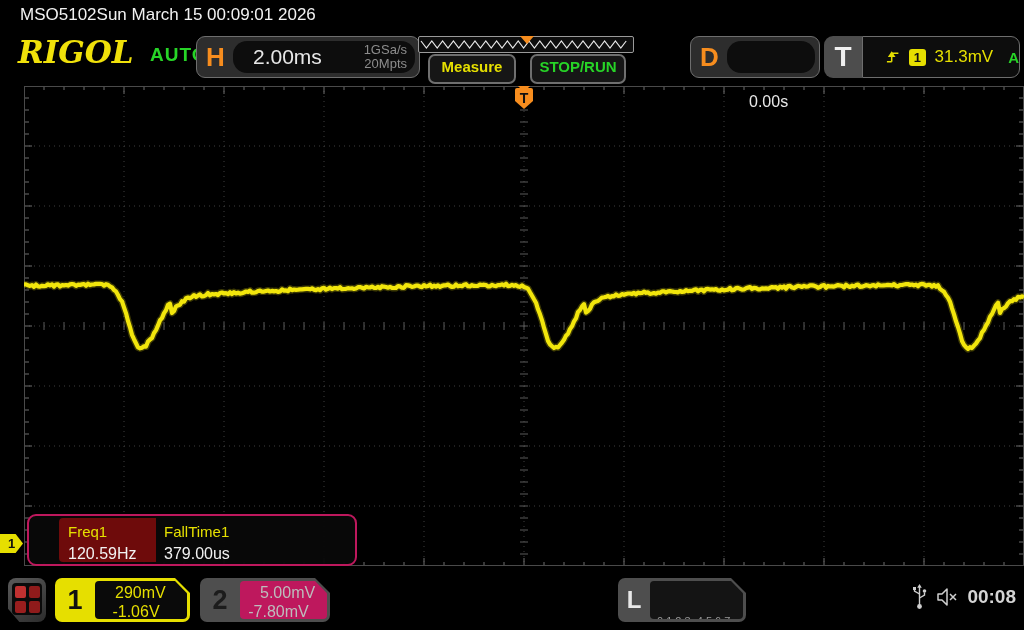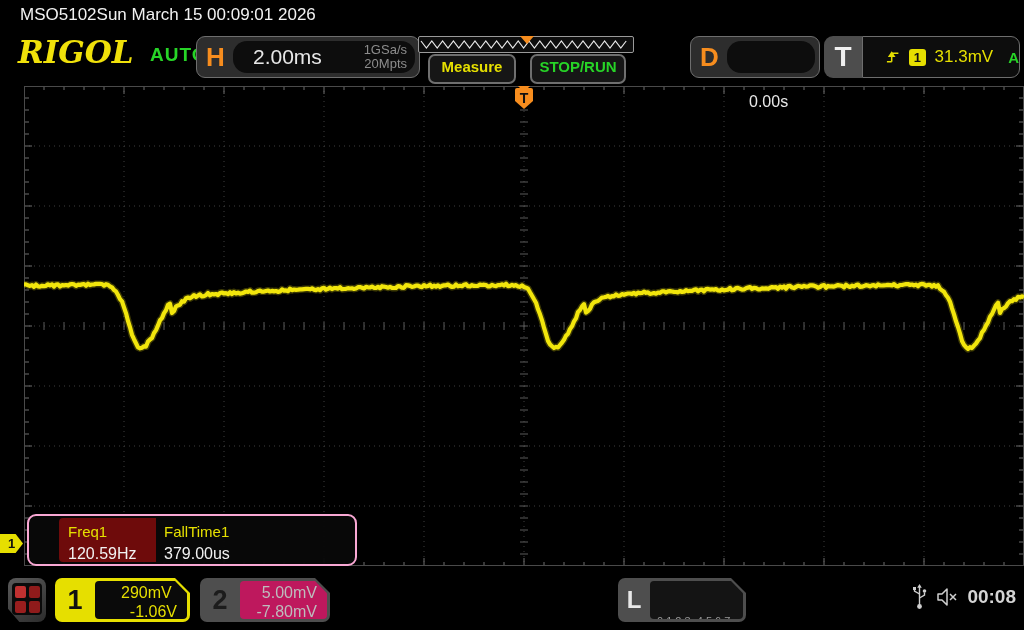--- a/index.html
+++ b/index.html
@@ -60,21 +60,21 @@
   .scope { position:absolute; left:24px; top:86px; width:1000px; height:480px; }
 
   
   .ch1-marker { position:absolute; left:0px; top:534px; width:23px; height:19px;
     background:#e6df00; clip-path:polygon(0 0,68% 0,100% 50%,68% 100%,0 100%);
     color:#111; font-size:13px; font-weight:bold; text-align:center; line-height:19px;
     z-index:5; cursor:grab; }
 
   
   .meas-panel { position:absolute; left:27px; top:514px; width:330px; height:52px;
-    background:rgba(8,8,8,0.96); border:2px solid #f9a8d4; border-radius:9px; z-index:4; }
+    background:rgba(8,8,8,0.96); border:2px solid #be185d; border-radius:9px; z-index:4; }
   .meas-hl { position:absolute; left:30px; top:2px; width:97px; bottom:2px;
     background:#6e0b0b; border-radius:4px 0 0 4px; }
   .meas-col { position:absolute; top:0; height:100%; cursor:pointer; }
   .meas-col .mname { position:absolute; top:7px; left:0; color:#e6e000; font-size:15px; }
   .meas-col .mval  { position:absolute; top:29px; left:0; color:#f2f2f2; font-size:16px; }
   .meas-col1 { left:39px; width:92px; }
   .meas-col2 { left:135px; width:90px; }
   .meas-col3 { left:228px; width:96px; }
 
   
@@ -90,23 +90,23 @@
   .apps-btn .sq { border-radius:2px; }
   .sq1 { background:#c03030; } .sq2 { background:#8f1b1b; }
   .sq3 { background:#9a1e1e; } .sq4 { background:#8f1b1b; }
 
   .ch-tab { position:absolute; top:8px; height:44px; border-radius:7px;
     clip-path:polygon(0 0,calc(100% - 15px) 0,100% 34%,100% 100%,0 100%); cursor:pointer; }
   .ch-num { position:absolute; left:0; top:0; width:40px; height:100%;
     font-size:27px; font-weight:bold; text-align:center; line-height:44px; }
   .ch-inner { position:absolute; left:40px; top:3px; bottom:3px; right:3px;
     border-radius:4px; clip-path:polygon(0 0,calc(100% - 12px) 0,100% 32%,100% 100%,0 100%);
-    font-size:16px; padding:2px 10px 0 6px; line-height:19px; }
+    font-size:16px; padding:2px 10px 0 0; line-height:19px; }
   .ch-line1 { display:flex; align-items:center; gap:5px; }
-  .ch-line2 { text-align:right; }
+  .ch-line2 { text-align:center; }
   .ch1-tab { left:55px; width:135px; background:#e6df00; }
   .ch1-tab .ch-num { color:#111; }
   .ch1-tab .ch-inner { background:#0a0a0a; color:#e6df00; }
   .ch2-tab { left:200px; width:130px; background:#4e4e4e; }
   .ch2-tab .ch-num { color:#1c1c1c; }
   .ch2-tab .ch-inner { background:#be185d; color:#bdbdbd; }
 
   .coupling-icon { display:inline-block; width:15px; }
   .coupling-icon .solid { height:2px; background:currentColor; margin-bottom:3px; }
   .coupling-icon .dash { height:2px;

